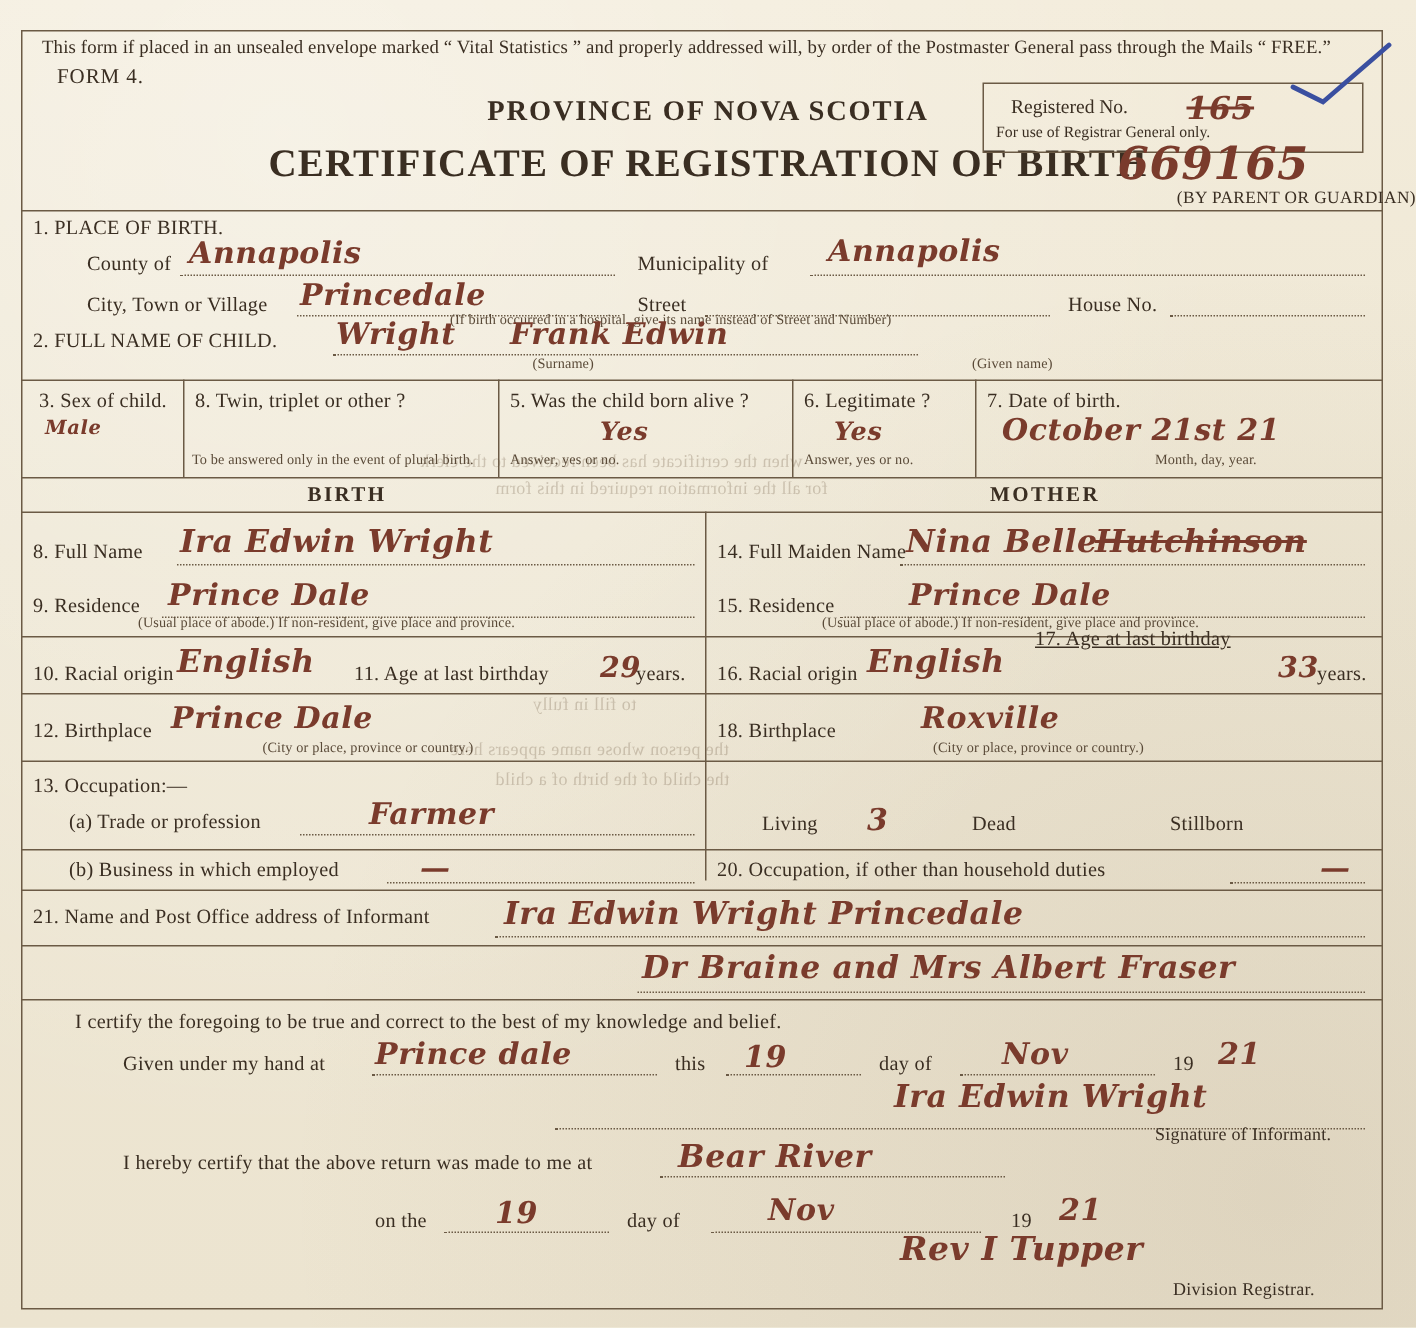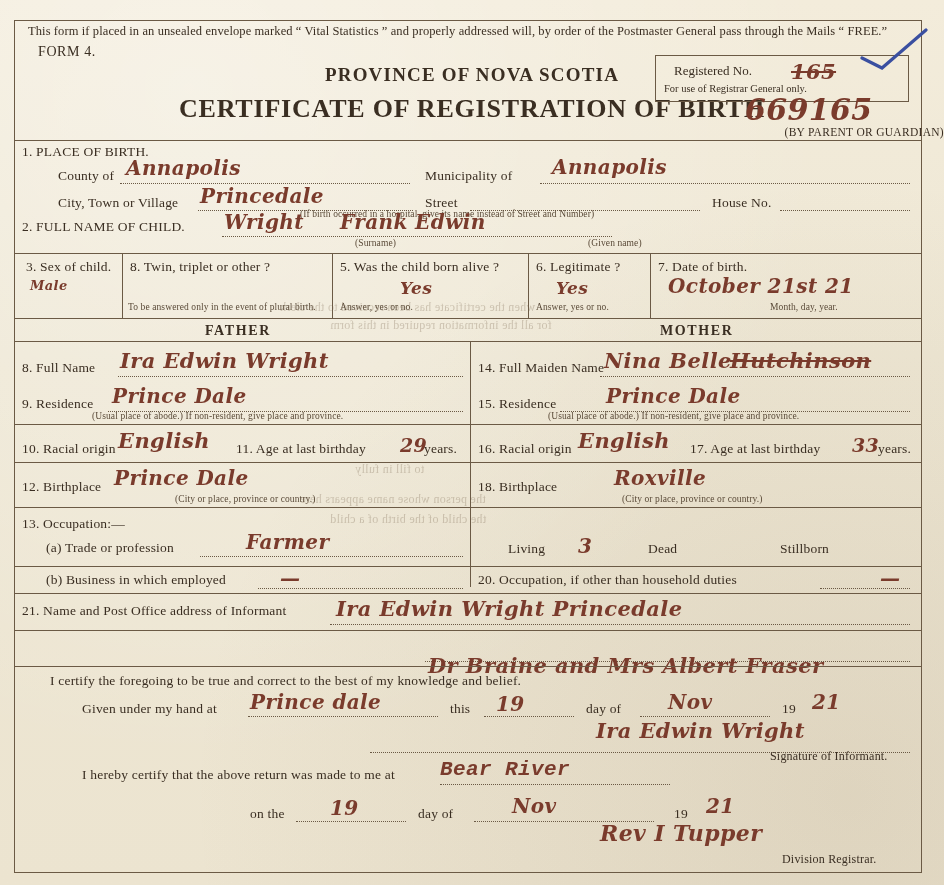--- a/index.html
+++ b/index.html
@@ -134,21 +134,21 @@
   <div class="dot" style="left:470px;top:210px;width:230px;"></div>
   <div class="lbl" style="left:712px;top:195px;">House No.</div>
   <div class="dot" style="left:780px;top:210px;width:130px;"></div>
   <div class="sm" style="left:300px;top:209px;">(If birth occurred in a hospital, give its name instead of Street and Number)</div>
 
   <div class="lbl" style="left:22px;top:219px;">2. FULL NAME OF CHILD.</div>
   <div class="dot" style="left:222px;top:236px;width:390px;"></div>
   <div class="hand hw" style="left:224px;top:210px;font-size:20px;">Wright</div>
   <div class="hand hw" style="left:340px;top:210px;font-size:20px;">Frank Edwin</div>
   <div class="sm" style="left:355px;top:238px;">(Surname)</div>
-  <div class="sm" style="left:588px;top:238px;">(Given name)</div>
+  <div class="sm" style="left:648px;top:238px;">(Given name)</div>
 
   <div class="hr" style="top:253px;"></div>
   <div class="hr" style="top:318px;"></div>
   <div class="vr" style="left:122px;top:253px;height:65px;"></div>
   <div class="vr" style="left:332px;top:253px;height:65px;"></div>
   <div class="vr" style="left:528px;top:253px;height:65px;"></div>
   <div class="vr" style="left:650px;top:253px;height:65px;"></div>
 
   <div class="lbl" style="left:26px;top:259px;">3. Sex of child.</div>
   <div class="hand hw" style="left:30px;top:278px;font-size:13px;">Male</div>
@@ -163,21 +163,21 @@
   <div class="lbl" style="left:536px;top:259px;">6. Legitimate ?</div>
   <div class="hand hw" style="left:556px;top:278px;font-size:17px;">Yes</div>
   <div class="sm" style="left:536px;top:302px;">Answer, yes or no.</div>
 
   <div class="lbl" style="left:658px;top:259px;">7. Date of birth.</div>
   <div class="hand hw" style="left:668px;top:274px;font-size:20px;">October 21st 21</div>
   <div class="sm" style="left:770px;top:302px;">Month, day, year.</div>
 
   <div class="hr" style="top:341px;"></div>
   <div class="vr" style="left:470px;top:341px;height:246px;"></div>
-  <div class="sec-head" style="left:205px;top:323px;">FATHER</div>
+  <div class="sec-head" style="left:205px;top:323px;">BIRTH</div>
   <div class="sec-head" style="left:660px;top:323px;">MOTHER</div>
 
   <div class="lbl" style="left:22px;top:360px;">8. Full Name</div>
   <div class="dot" style="left:118px;top:376px;width:345px;"></div>
   <div class="hand hw" style="left:120px;top:348px;font-size:21px;">Ira Edwin Wright</div>
 
   <div class="lbl" style="left:22px;top:396px;">9. Residence</div>
   <div class="dot" style="left:108px;top:411px;width:355px;"></div>
   <div class="hand hw" style="left:112px;top:384px;font-size:20px;">Prince Dale</div>
   <div class="sm" style="left:92px;top:411px;">(Usual place of abode.)   If non-resident, give place and province.</div>
@@ -211,21 +211,21 @@
   <div class="hand hw strike" style="left:730px;top:348px;font-size:21px;">Hutchinson</div>
 
   <div class="lbl" style="left:478px;top:396px;">15. Residence</div>
   <div class="dot" style="left:560px;top:411px;width:350px;"></div>
   <div class="hand hw" style="left:606px;top:384px;font-size:20px;">Prince Dale</div>
   <div class="sm" style="left:548px;top:411px;">(Usual place of abode.)   If non-resident, give place and province.</div>
 
   <div class="hr" style="top:424px;left:470px;right:22px;"></div>
   <div class="lbl" style="left:478px;top:441px;">16. Racial origin</div>
   <div class="hand hw" style="left:578px;top:428px;font-size:21px;">English</div>
-  <div class="lbl" style="left:690px;top:441px;">17. Age at last birthday</div>
+  <div class="lbl" style="left:690px;top:418px;text-decoration:underline;">17. Age at last birthday</div>
   <div class="hand hw" style="left:852px;top:434px;font-size:19px;">33</div>
   <div class="lbl" style="left:878px;top:441px;">years.</div>
 
   <div class="hr" style="top:462px;left:470px;right:22px;"></div>
   <div class="lbl" style="left:478px;top:479px;">18. Birthplace</div>
   <div class="hand hw" style="left:614px;top:466px;font-size:20px;">Roxville</div>
   <div class="sm" style="left:622px;top:494px;">(City or place, province or country.)</div>
 
   <div class="hr" style="top:507px;left:470px;right:22px;"></div>
   <div class="lbl" style="left:508px;top:541px;">Living</div>
@@ -240,21 +240,21 @@
   <div class="dot" style="left:820px;top:588px;width:90px;"></div>
   <div class="hand hw" style="left:880px;top:566px;font-size:20px;">—</div>
 
   <div class="hr" style="top:593px;"></div>
   <div class="lbl" style="left:22px;top:603px;">21. Name and Post Office address of Informant</div>
   <div class="dot" style="left:330px;top:624px;width:580px;"></div>
   <div class="hand hw" style="left:336px;top:596px;font-size:21px;">Ira Edwin Wright  Princedale</div>
 
   <div class="hr" style="top:630px;"></div>
   <div class="dot" style="left:425px;top:661px;width:485px;"></div>
-  <div class="hand hw" style="left:428px;top:632px;font-size:21px;margin-top:21px;">Dr Braine and Mrs Albert Fraser</div>
+  <div class="hand hw" style="left:428px;top:632px;font-size:21px;">Dr Braine and Mrs Albert Fraser</div>
 
   <div class="hr" style="top:666px;"></div>
   <div class="lbl" style="left:50px;top:673px;">I certify the foregoing to be true and correct to the best of my knowledge and belief.</div>
 
   <div class="lbl" style="left:82px;top:701px;">Given under my hand at</div>
   <div class="dot" style="left:248px;top:716px;width:190px;"></div>
   <div class="hand hw" style="left:250px;top:690px;font-size:20px;">Prince dale</div>
   <div class="lbl" style="left:450px;top:701px;">this</div>
   <div class="dot" style="left:484px;top:716px;width:90px;"></div>
   <div class="hand hw" style="left:496px;top:692px;font-size:20px;">19</div>
@@ -263,21 +263,21 @@
   <div class="hand hw" style="left:668px;top:690px;font-size:20px;">Nov</div>
   <div class="lbl" style="left:782px;top:701px;">19</div>
   <div class="hand hw" style="left:812px;top:690px;font-size:20px;">21</div>
 
   <div class="hand hw" style="left:596px;top:718px;font-size:21px;">Ira Edwin Wright</div>
   <div class="dot" style="left:370px;top:752px;width:540px;"></div>
   <div class="lbl" style="left:752px;top:749px;font-size:12px;margin-left:18px;">Signature of Informant.</div>
 
   <div class="lbl" style="left:82px;top:767px;">I hereby certify that the above return was made to me at</div>
   <div class="dot" style="left:440px;top:784px;width:230px;"></div>
-  <div class="hand hw" style="left:440px;top:758px;font-size:21px;font-family:Liberation Mono, monospace;">Bear River</div>
+  <div class="hand hw" style="left:452px;top:758px;font-size:21px;">Bear River</div>
 
   <div class="lbl" style="left:250px;top:806px;">on the</div>
   <div class="dot" style="left:296px;top:821px;width:110px;"></div>
   <div class="hand hw" style="left:330px;top:796px;font-size:20px;">19</div>
   <div class="lbl" style="left:418px;top:806px;">day of</div>
   <div class="dot" style="left:474px;top:821px;width:180px;"></div>
   <div class="hand hw" style="left:512px;top:794px;font-size:20px;">Nov</div>
   <div class="lbl" style="left:674px;top:806px;">19</div>
   <div class="hand hw" style="left:706px;top:794px;font-size:20px;">21</div>
 

